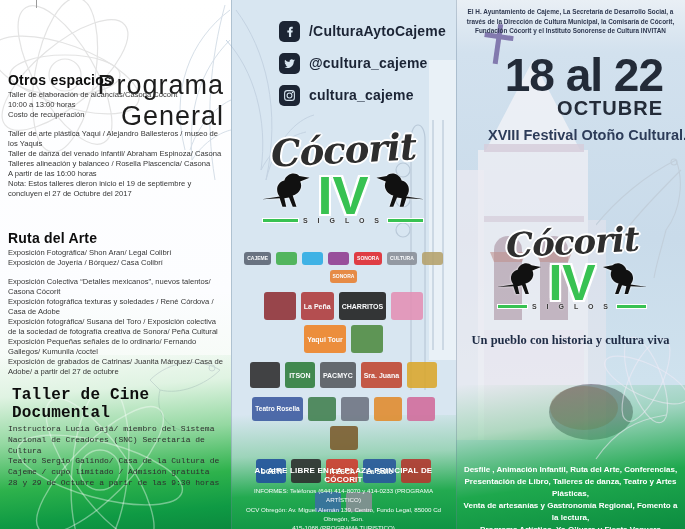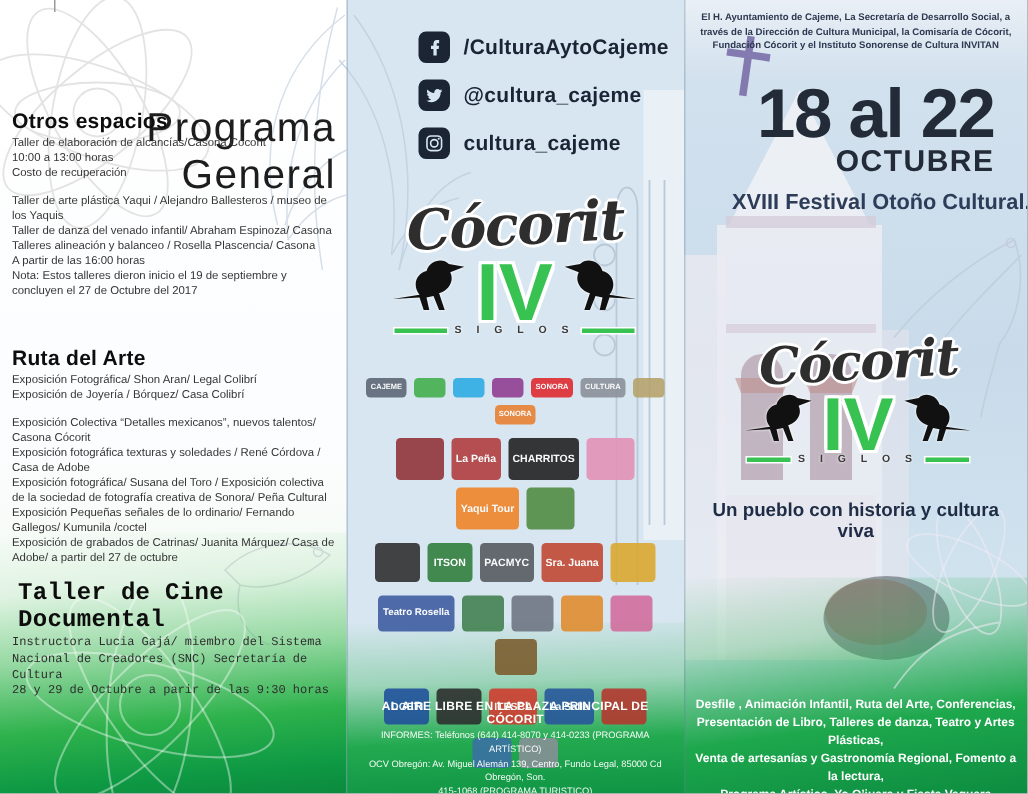--- a/index.html
+++ b/index.html
@@ -76,21 +76,21 @@
 
   
   .r-header{position:absolute;left:8px;width:213px;top:7px;text-align:center;font-size:6.4px;
             font-weight:bold;color:#2e3850;line-height:1.5;z-index:10;}
   .r-date{position:absolute;right:22px;top:52px;text-align:right;z-index:10;color:#232b38;}
   .r-date .big{font-size:46px;font-weight:bold;letter-spacing:-1px;line-height:1;}
   .r-date .month{font-size:20px;font-weight:bold;letter-spacing:1px;line-height:1;margin-top:0;}
   .r-fest{position:absolute;left:8px;width:215px;top:127px;text-align:center;font-size:14.5px;
           font-weight:bold;color:#2d3c59;z-index:10;margin-left:16px;}
   .r-tagline{position:absolute;left:6px;width:217px;top:333px;text-align:center;font-size:12.5px;
-             font-weight:bold;color:#1f2c45;z-index:10;}
+             font-weight:bold;color:#1f2c45;z-index:10;font-family:Liberation Serif, serif;}
   .r-footer{position:absolute;left:6px;width:217px;top:464px;z-index:12;text-align:center;color:#fff;
             font-size:8px;font-weight:bold;line-height:1.5;}
 </style>
 </head>
 <body>
 
 <div class="stage">
 
   <div class="panel panel-left">
     <div class="crop-mark"></div>
@@ -167,20 +167,21 @@
           <div class="pline">Exposición Pequeñas señales de lo ordinario/ Fernando Gallegos/ Kumunila /coctel</div>
           <div class="pline">Exposición de grabados  de Catrinas/ Juanita Márquez/ Casa de Adobe/ a partir  del 27 de octubre</div>
         </div>
     </div>
 
     <div class="lsec sec3">
       <h3>Taller de Cine Documental</h3>
       <div>
 
       <div class="pline">Instructora Lucia Gajá/ miembro del Sistema Nacional de Creadores (SNC) Secretaría de Cultura</div>
+          <div class="pline">Teatro Sergio Galindo/ Casa de la Cultura de Cajeme / cupo limitado / Admisión gratuita</div>
           <div class="pline">28 y 29 de Octubre a parir de las 9:30 horas</div>
         </div>
     </div>
   </div>
 
   <div class="panel panel-mid">
 
     <svg class="deco" style="left:-5px;top:10px;" width="90" height="200" viewBox="0 0 90 200">
       <g fill="none" stroke="#c4d3e2" stroke-width="1">
         <path d="M10,0 C40,40 55,100 40,170"></path>

